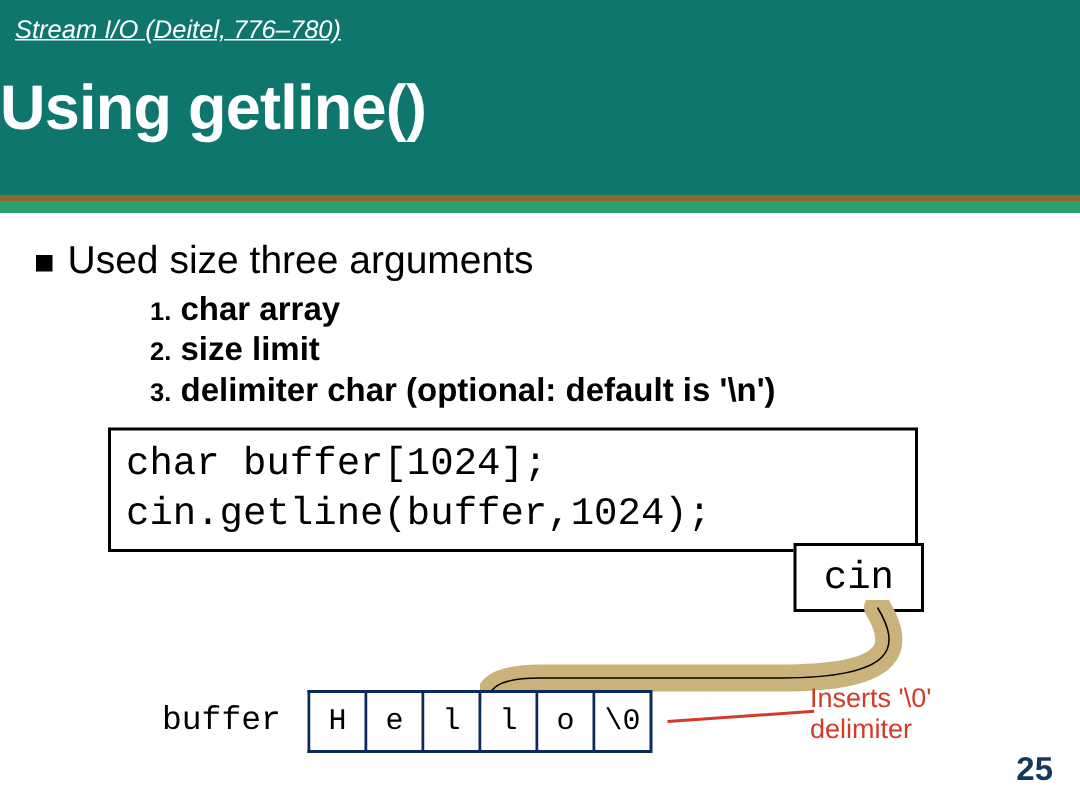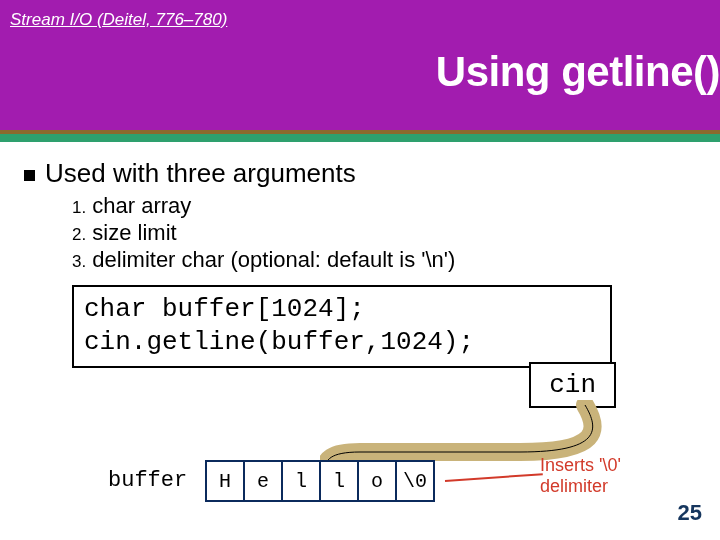--- a/index.html
+++ b/index.html
@@ -5,39 +5,39 @@
   * { margin: 0; padding: 0; box-sizing: border-box; }
   body {
     width: 720px;
     height: 540px;
     background: #fff;
     font-family: Arial, Helvetica, sans-serif;
     position: relative;
     overflow: hidden;
   }
   .header {
-    background: #a21caf;
+    background: #0f766e;
     height: 130px;
     position: relative;
   }
   .topic {
     position: absolute;
     top: 10px;
     left: 10px;
     color: #fff;
     font-style: italic;
     font-size: 17px;
     text-decoration: underline;
   }
   .title {
     position: absolute;
     top: 48px;
     left: 0;
     right: 0;
-    text-align: right;
+    text-align: left;
     color: #fff;
     font-family: "Arial Black", Arial, sans-serif;
     font-weight: 900;
     font-size: 42px;
     letter-spacing: -0.5px;
   }
   .greenbar {
     position: absolute;
     top: 130px;
     left: 0;
@@ -59,25 +59,26 @@
   }
   .bullet .sq {
     display: inline-block;
     width: 11px;
     height: 11px;
     background: #000;
     margin-right: 10px;
     vertical-align: 1px;
   }
   .sublist {
-    margin-left: 48px;
+    margin-left: 76px;
     font-size: 22px;
     color: #000;
     line-height: 1.22;
     margin-bottom: 12px;
+    font-weight: bold;
   }
   .sublist .n { font-size: 17px; }
   .codebox {
     margin-left: 48px;
     border: 2px solid #000;
     padding: 6px 10px 8px 10px;
     font-family: "Courier New", monospace;
     font-size: 26px;
     line-height: 1.25;
     width: 540px;
@@ -175,21 +176,21 @@
 <body>
 
 <div class="header">
   <div class="topic">Stream I/O (Deitel, 776–780)</div>
   <div class="title">Using getline()</div>
 </div>
 <div class="greenbar"></div>
 
 <div class="content">
   <div class="bullet">
-    <span class="sq"></span><span>Used with three arguments</span>
+    <span class="sq"></span><span>Used size three arguments</span>
   </div>
   <div class="sublist">
     <div><span class="n">1.</span> <span>char array</span></div>
     <div><span class="n">2.</span> <span>size limit</span></div>
     <div><span class="n">3.</span> <span>delimiter char (optional: default is '\n')</span></div>
   </div>
   <div class="codebox">
     <div>char buffer[1024];</div>
     <div>cin.getline(buffer,1024);</div>
   </div>

